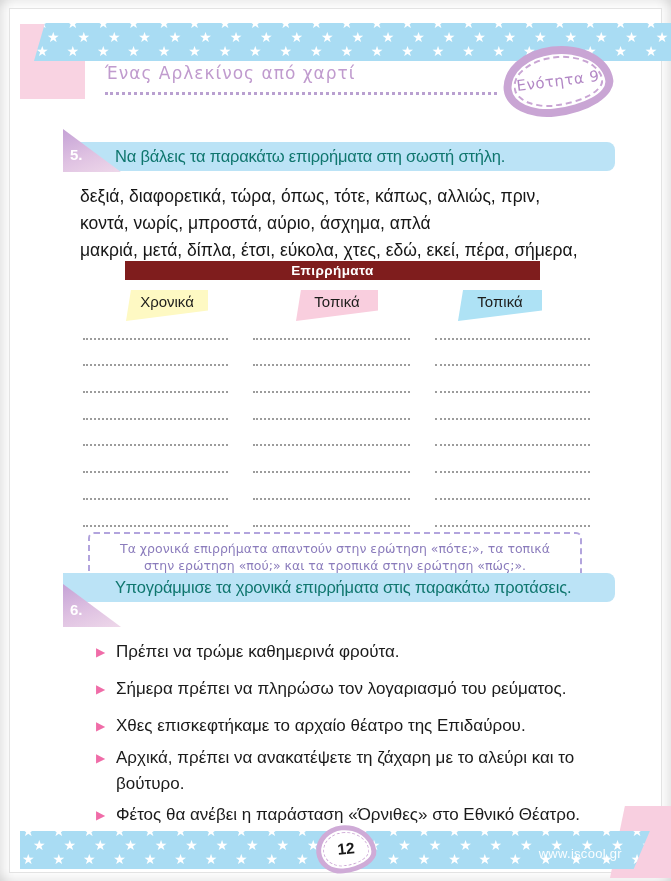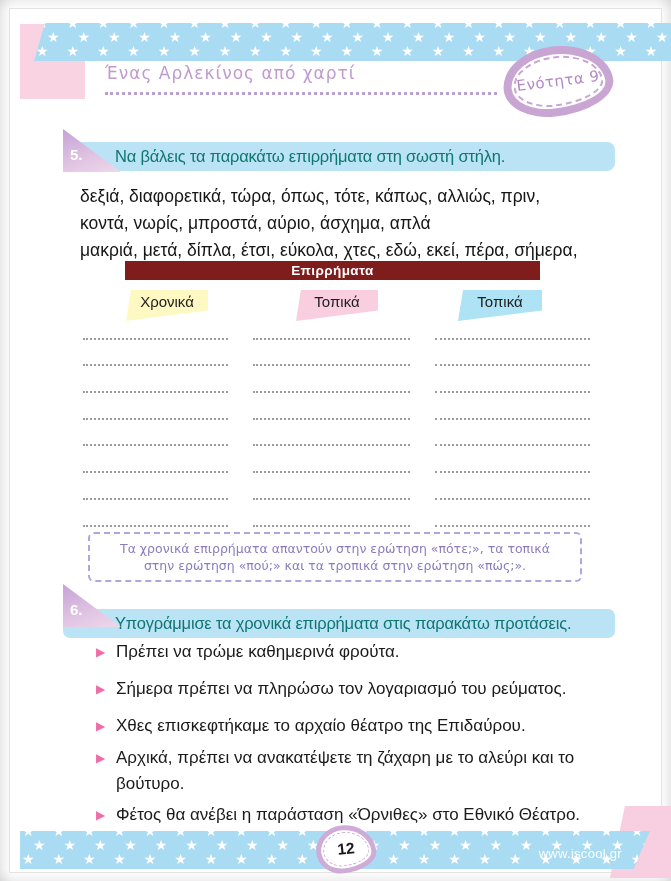--- a/index.html
+++ b/index.html
@@ -45,21 +45,21 @@
     font-family:"DejaVu Sans", sans-serif; }
   
   .ex-band{ position:absolute; left:53px; width:552px; height:29px; background:#bbe3f6;
     border-radius:0 8px 8px 0; z-index:2; display:flex; align-items:center; }
   .ex-band .prompt{ margin-left:52px; font-size:16.5px; letter-spacing:-0.2px; color:#0f766e; }
   .ex-num{ position:absolute; left:53px; width:58px; height:43px;
     clip-path:polygon(0 0, 100% 100%, 0 100%);
     background:linear-gradient(160deg,#c5a2d6 0%,#dfc2e2 55%,#eed8ea 100%); z-index:3; }
   .ex-num span{ position:absolute; left:7px; top:17px; color:#fff; font-weight:bold; font-size:15px; }
   #ex5-band{ top:133px; } #ex5-num{ top:120px; }
-  #ex6-band{ top:600px;border-radius:7px; } #ex6-num{ top:575px; }
+  #ex6-band{ top:564px; } #ex6-num{ top:575px; }
   
   .word-list{ position:absolute; left:70px; top:174px; width:530px; text-align:left;
     font-size:17.5px; line-height:27px; color:#161616; z-index:2; }
   
   .adv-bar{ position:absolute; left:115px; top:252px; width:415px; height:19px;
     background:#7f1d1d; color:#fff; font-weight:bold; font-size:13.5px;
     text-align:center; line-height:19px; letter-spacing:.4px; z-index:2; }
   .col-label{ position:absolute; top:281px; height:31px; text-align:center;
     padding-top:3px; font-size:15px; color:#1d1d1b;
     clip-path:polygon(6% 0, 100% 0, 100% 66%, 0 100%); z-index:2; }

